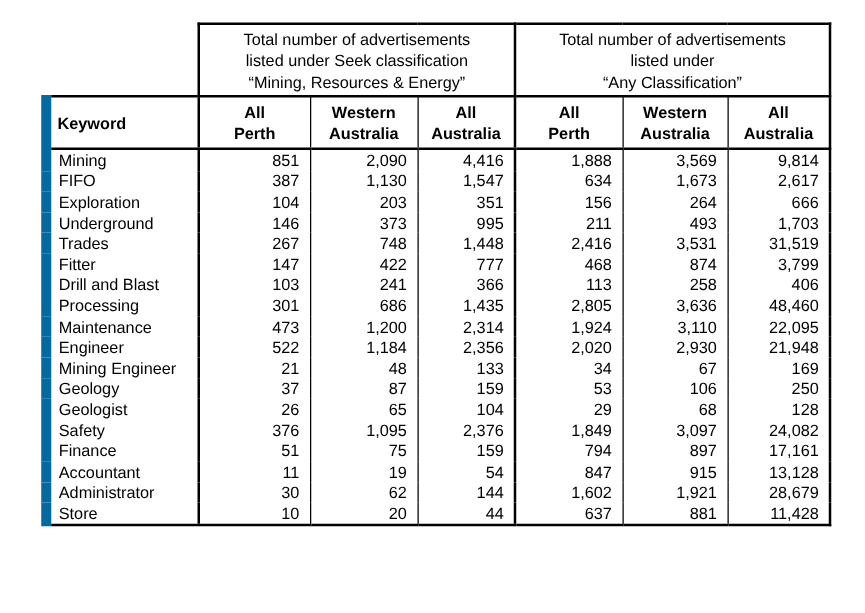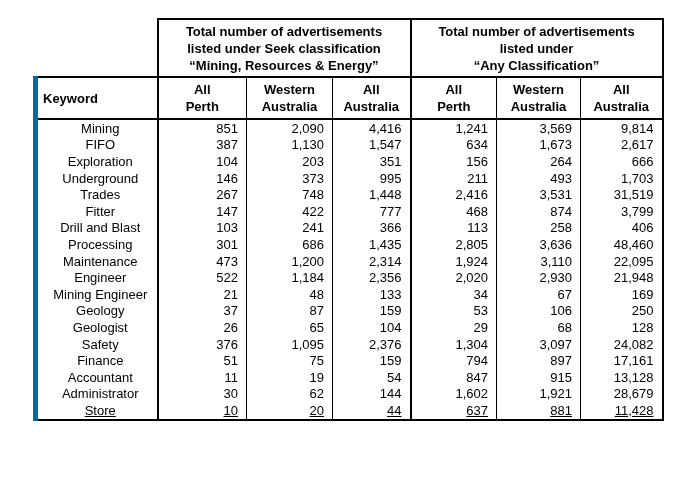--- a/index.html
+++ b/index.html
@@ -30,21 +30,21 @@
     padding: 0;
     vertical-align: middle;
     font-weight: normal;
   }
   
   .corner { border: none; background: transparent; }
 
   
   .ghead {
     border: 2px solid #000;
-    font-weight: bold;
+    font-weight: normal;
     text-align: center;
     white-space: pre-line;
     height: 54px;
     line-height: 17px;
     padding: 1px 2px;
   }
 
   
   .colh {
     border-top: 2px solid #000;
@@ -55,31 +55,31 @@
     white-space: pre-line;
     font-weight: bold;
   }
   .kwh {
     font-weight: bold;
     text-align: left;
     padding-left: 5px;
   }
 
   
-  .c0 { border-left: 5px solid #0369a1; }
+  .c0 { border-left: 8px solid #0369a1; }
   .c1 { border-left: 2px solid #000; }
   .c2, .c3, .c5 { border-left: 1px solid #000; }
   .c4 { border-left: 2px solid #000; }
   .c6 { border-left: 1px solid #000; border-right: 2px solid #000; }
 
   
   tbody td { height: 16.6px; }
-  tbody .kw  { text-align: center;  padding-left: 6px; }
+  tbody .kw  { text-align: left;  padding-left: 6px; }
   tbody .num { text-align: right; padding-right: 8px; }
-  tbody tr:last-child td { border-bottom: 2px solid #000; text-decoration: underline; }
+  tbody tr:last-child td { border-bottom: 2px solid #000; }
 </style>
 </head>
 <body>
 
 <div class="wrap">
   <table>
     <colgroup>
       <col style="width:122px">
       <col style="width:89px">
       <col style="width:86px">
@@ -113,21 +113,21 @@
         <th class="colh c6">All
 Australia</th>
       </tr>
     </thead>
     <tbody>
         <tr>
           <td class="c0 kw">Mining</td>
           <td class="c1 num">851</td>
           <td class="c2 num">2,090</td>
           <td class="c3 num">4,416</td>
-          <td class="c4 num">1,241</td>
+          <td class="c4 num">1,888</td>
           <td class="c5 num">3,569</td>
           <td class="c6 num">9,814</td>
         </tr>
         <tr>
           <td class="c0 kw">FIFO</td>
           <td class="c1 num">387</td>
           <td class="c2 num">1,130</td>
           <td class="c3 num">1,547</td>
           <td class="c4 num">634</td>
           <td class="c5 num">1,673</td>
@@ -230,21 +230,21 @@
           <td class="c3 num">104</td>
           <td class="c4 num">29</td>
           <td class="c5 num">68</td>
           <td class="c6 num">128</td>
         </tr>
         <tr>
           <td class="c0 kw">Safety</td>
           <td class="c1 num">376</td>
           <td class="c2 num">1,095</td>
           <td class="c3 num">2,376</td>
-          <td class="c4 num">1,304</td>
+          <td class="c4 num">1,849</td>
           <td class="c5 num">3,097</td>
           <td class="c6 num">24,082</td>
         </tr>
         <tr>
           <td class="c0 kw">Finance</td>
           <td class="c1 num">51</td>
           <td class="c2 num">75</td>
           <td class="c3 num">159</td>
           <td class="c4 num">794</td>
           <td class="c5 num">897</td>

